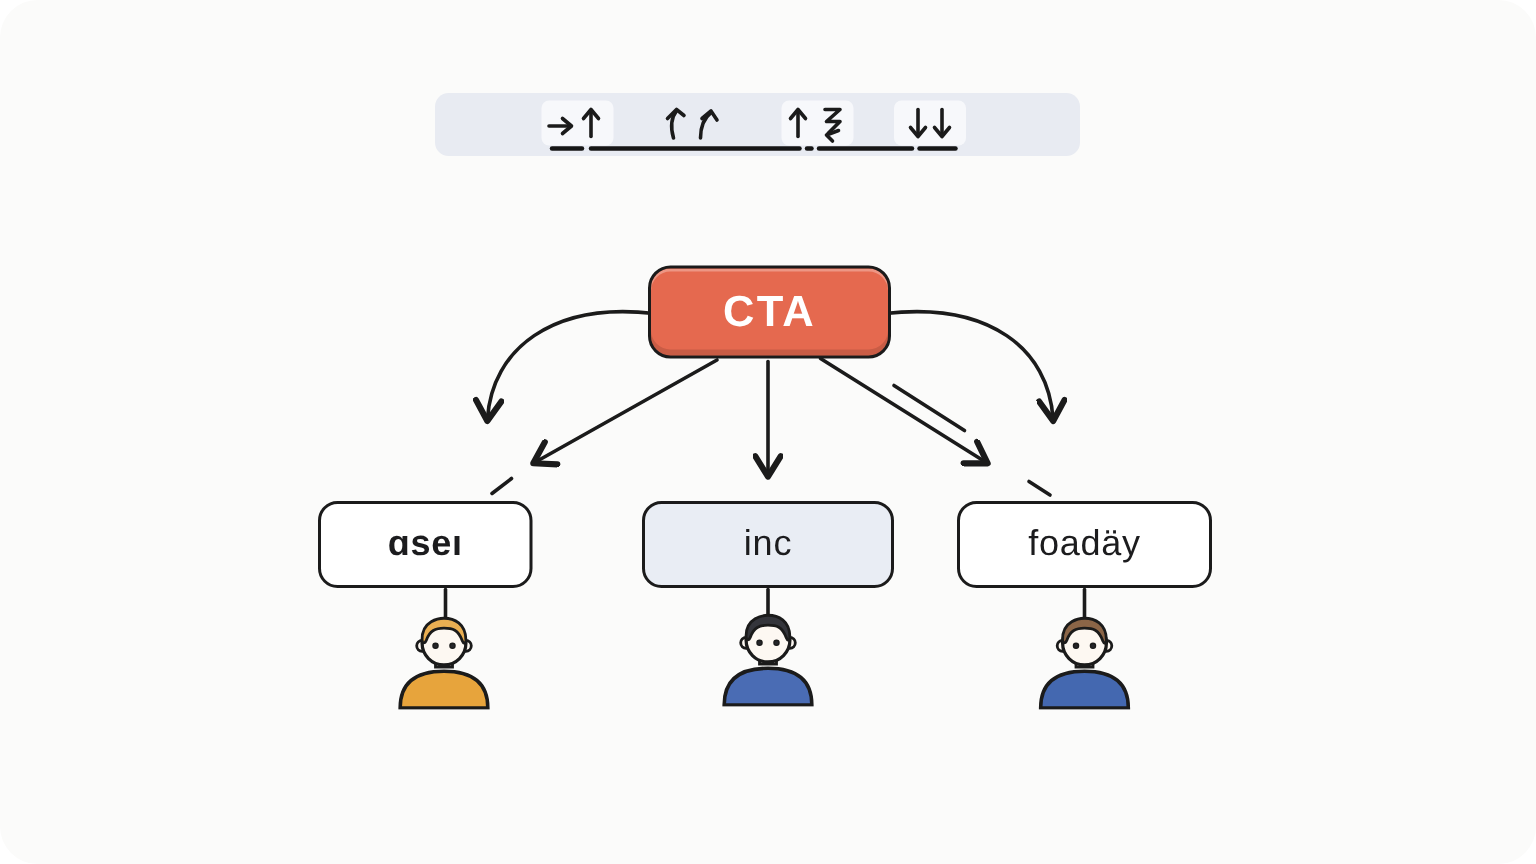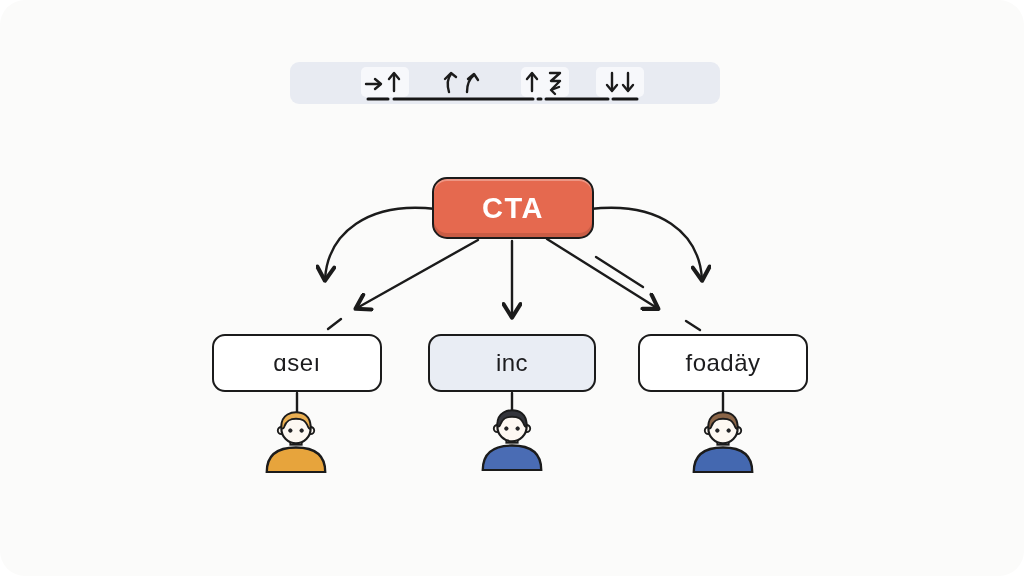--- a/index.html
+++ b/index.html
@@ -33,21 +33,21 @@
     display:flex; align-items:center; justify-content:center;
     color:#1c1c1e; background:#fff;
   }
   .cta-box {
     left:432px; top:177px; width:162px; height:62px;
     border-width:2.6px; border-radius:15px;
     color:#fff; font-size:29px; font-weight:600; letter-spacing:1.5px;
     box-shadow: inset 0 2px 0 rgba(255,255,255,.30), inset 0 -4px 0 rgba(0,0,0,.12);
   }
   .child-box { top:334px; height:58px; font-size:24px; letter-spacing:.5px; }
-  .box-left   { left:212px; width:170px; }
+  .box-left   { left:212px; width:143px;font-weight:bold; }
   .box-center { left:428px; width:168px; }
   .box-right  { left:638px; width:170px; }
 
   
   .arrows { position:absolute; left:0; top:0; }
   .arrows path, .arrows line { stroke:#1b1b1b; stroke-width:2.4; fill:none;
     stroke-linecap:round; stroke-linejoin:round; }
 
   
   .person { position:absolute; width:76px; height:66px; }

